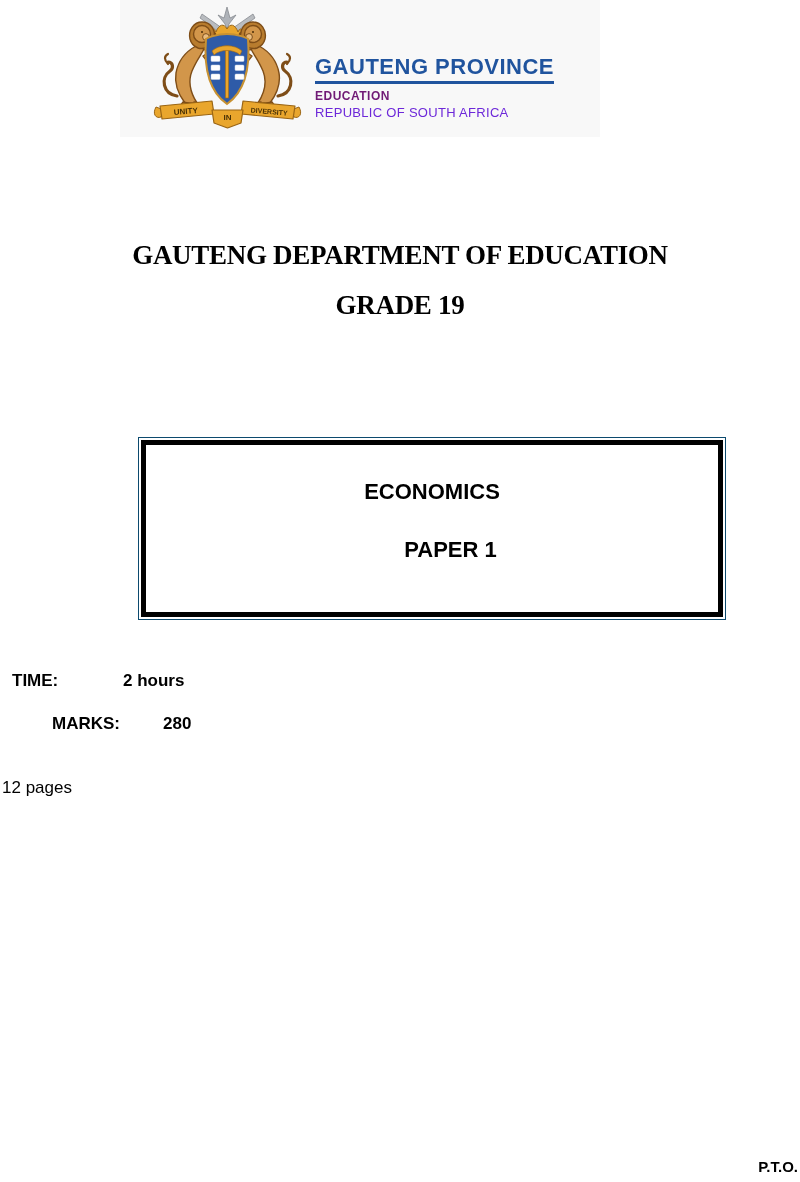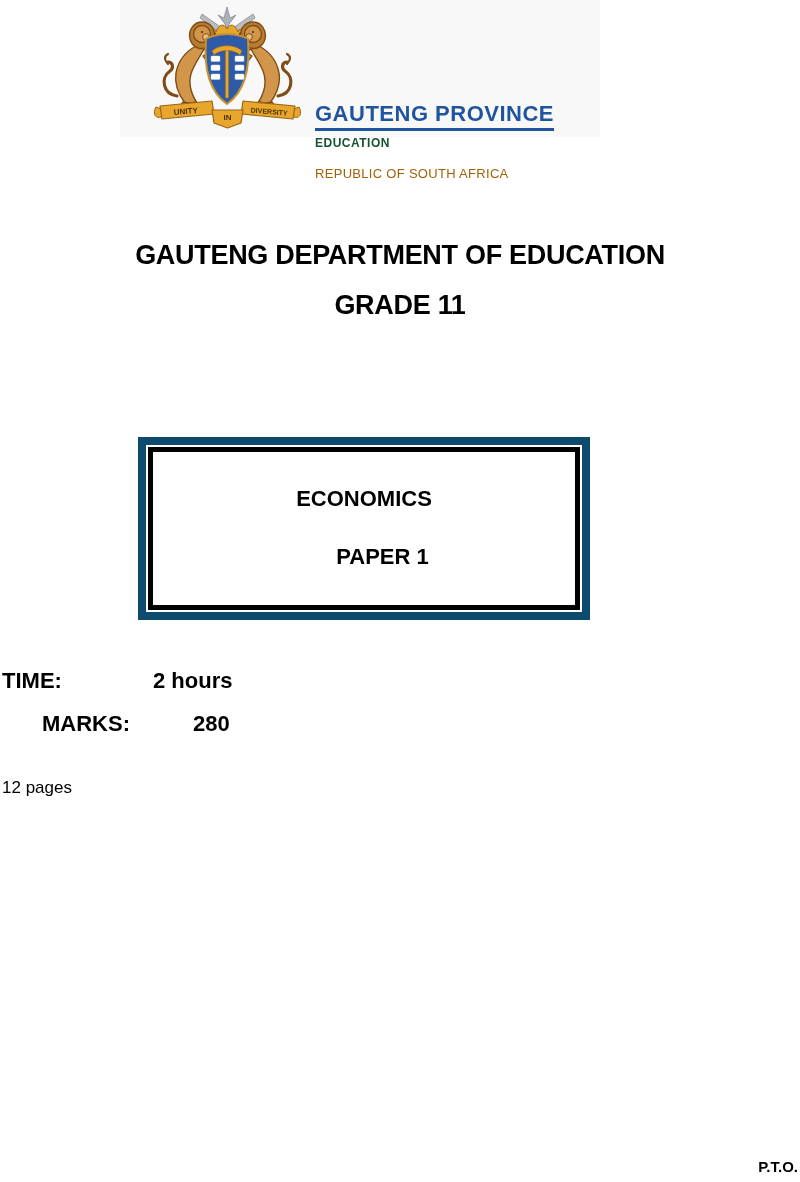--- a/index.html
+++ b/index.html
@@ -16,54 +16,54 @@
   .logo{
     position:absolute;left:120px;top:0;width:480px;height:137px;
     background:#f8f8f8;
     display:flex;align-items:flex-start;
   }
   .coa{position:absolute;left:30px;top:6px;}
   .logo-text{position:absolute;left:195px;top:56px;width:280px;}
   .logo-province{
     font-size:22px;font-weight:bold;color:#20549E;
     letter-spacing:0.5px;line-height:22px;
-    display:inline-block;border-bottom:3px solid #20549E;padding-bottom:3px;margin-top:47px;
+    display:inline-block;border-bottom:3px solid #20549E;padding-bottom:3px;
   }
   .logo-education{
-    margin-top:5px;font-size:12px;font-weight:bold;color:#14532d;letter-spacing:0.5px;
+    margin-top:5px;font-size:12px;font-weight:bold;color:#701a75;letter-spacing:0.5px;
   }
   .logo-republic{
-    margin-top:16px;font-size:13px;color:#a16207;letter-spacing:0.3px;
+    margin-top:2px;font-size:13px;color:#6d28d9;letter-spacing:0.3px;
   }
 
   
   .headings{
     position:absolute;left:0;top:230px;width:800px;
     text-align:center;font-weight:bold;font-size:27px;line-height:50px;
     letter-spacing:-0.3px;
+    font-family:Liberation Serif, serif;
   }
 
   
   .subject-box{
-    position:absolute;left:138px;top:437px;width:452px;height:183px;
-    border:8px solid #0c4a6e;box-sizing:border-box;
+    position:absolute;left:138px;top:437px;width:588px;height:183px;
+    border:1px solid #0c4a6e;box-sizing:border-box;
   }
   .subject-box-inner{
     position:absolute;left:2px;top:2px;right:2px;bottom:2px;
     border:5px solid #000;box-sizing:border-box;
     text-align:center;font-weight:bold;font-size:22px;
   }
   .subject-line{margin-top:34px;line-height:26px;}
   .paper-line{margin-top:32px;line-height:26px;padding-left:37px;}
 
   
   .detail-row{
-    position:absolute;left:2px;font-weight:bold;font-size:22px;line-height:24px;
+    position:absolute;left:12px;font-weight:bold;font-size:17px;line-height:24px;
     display:flex;
-    gap:40px;
   }
   .detail-row .lbl{width:111px;}
   .row-time{top:669px;}
   .row-marks{top:712px;margin-left:40px;}
   .pages-row{
     position:absolute;left:2px;top:776px;font-weight:normal;font-size:17px;line-height:24px;
   }
 
   
   .pto{
@@ -141,21 +141,21 @@
 
     <div class="logo-text">
       <span class="logo-province">GAUTENG PROVINCE</span>
       <div class="logo-education">EDUCATION</div>
       <div class="logo-republic">REPUBLIC OF SOUTH AFRICA</div>
     </div>
   </div>
 
   <div class="headings">
     <div>GAUTENG DEPARTMENT OF EDUCATION</div>
-    <div>GRADE 11</div>
+    <div>GRADE 19</div>
   </div>
 
   <div class="subject-box">
     <div class="subject-box-inner">
       <div class="subject-line">ECONOMICS</div>
       <div class="paper-line">PAPER 1</div>
     </div>
   </div>
 
   <div class="detail-row row-time">

